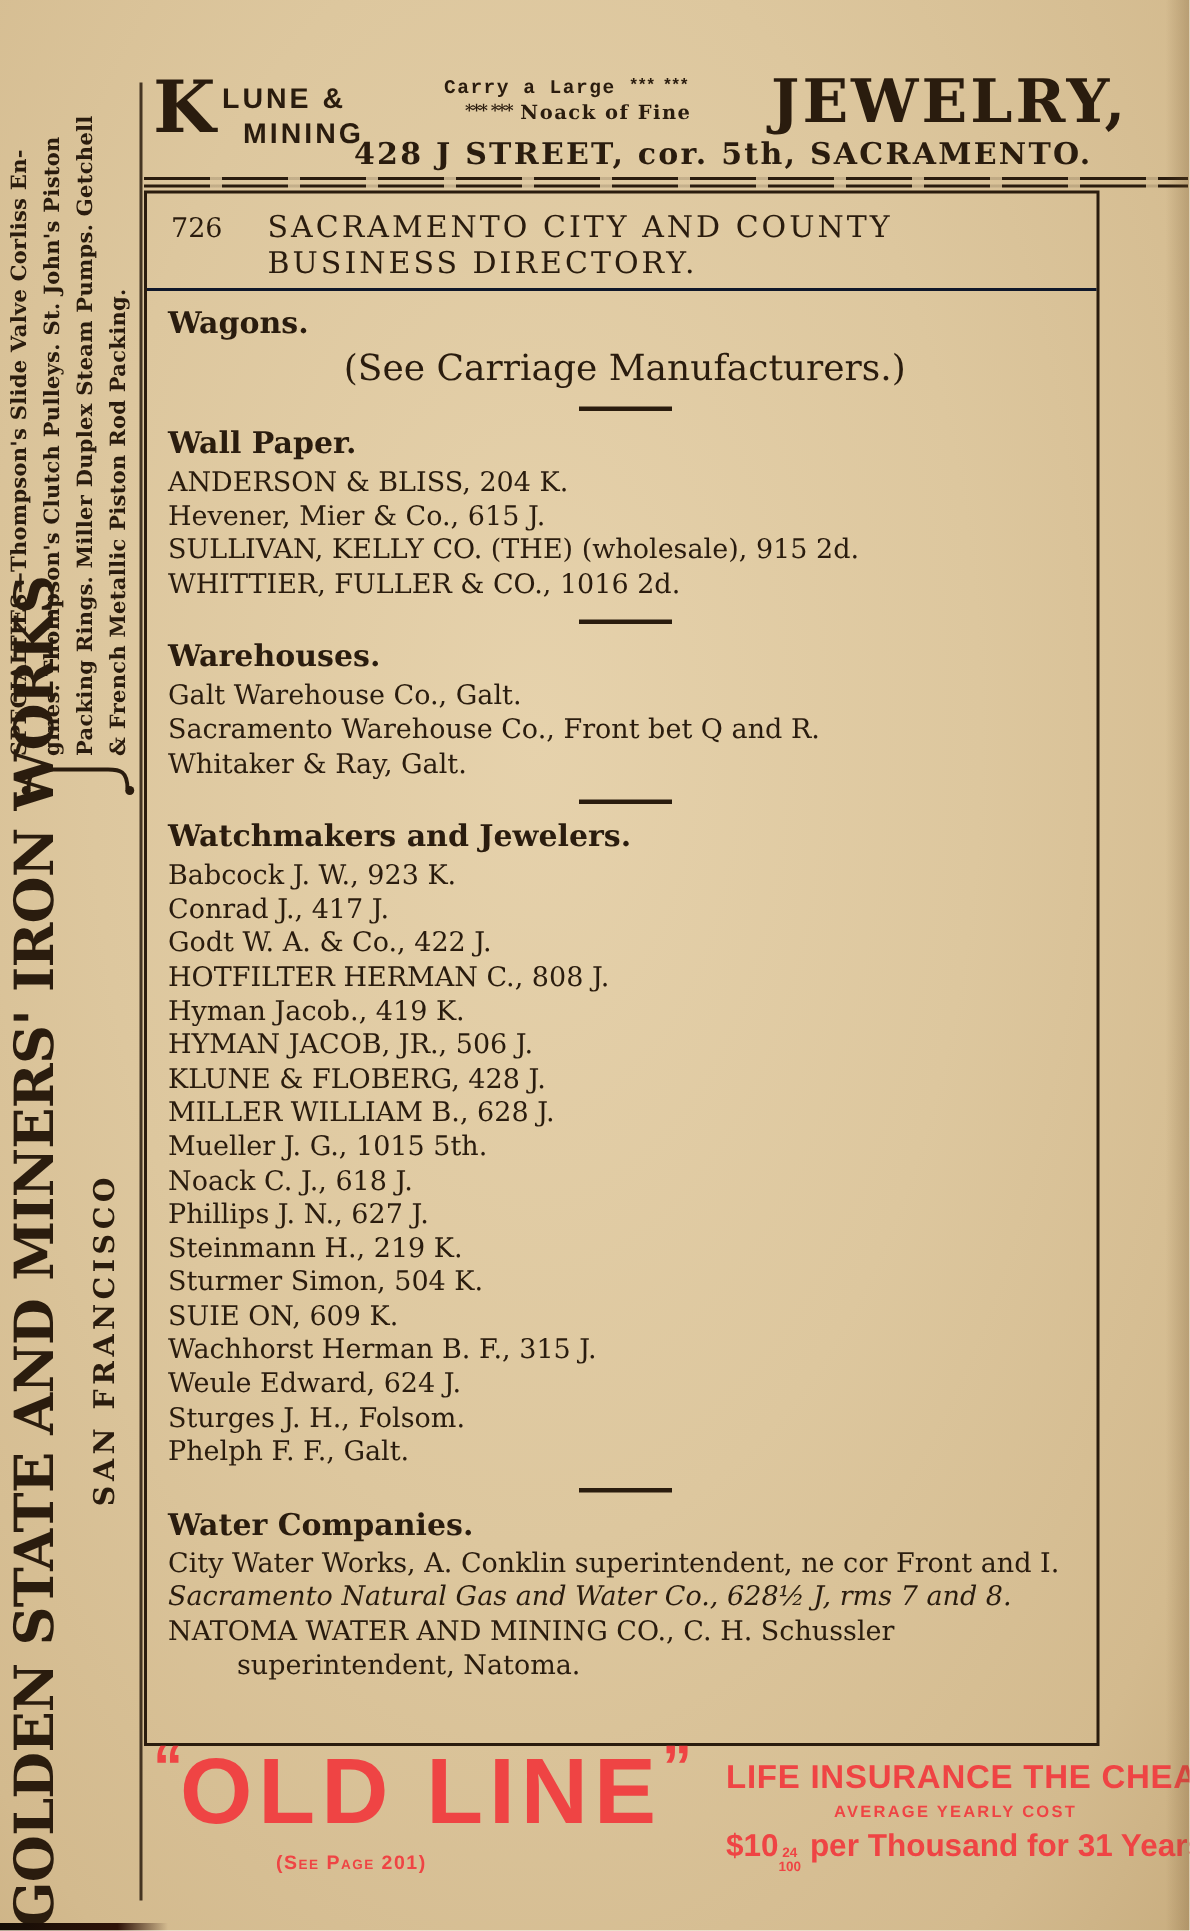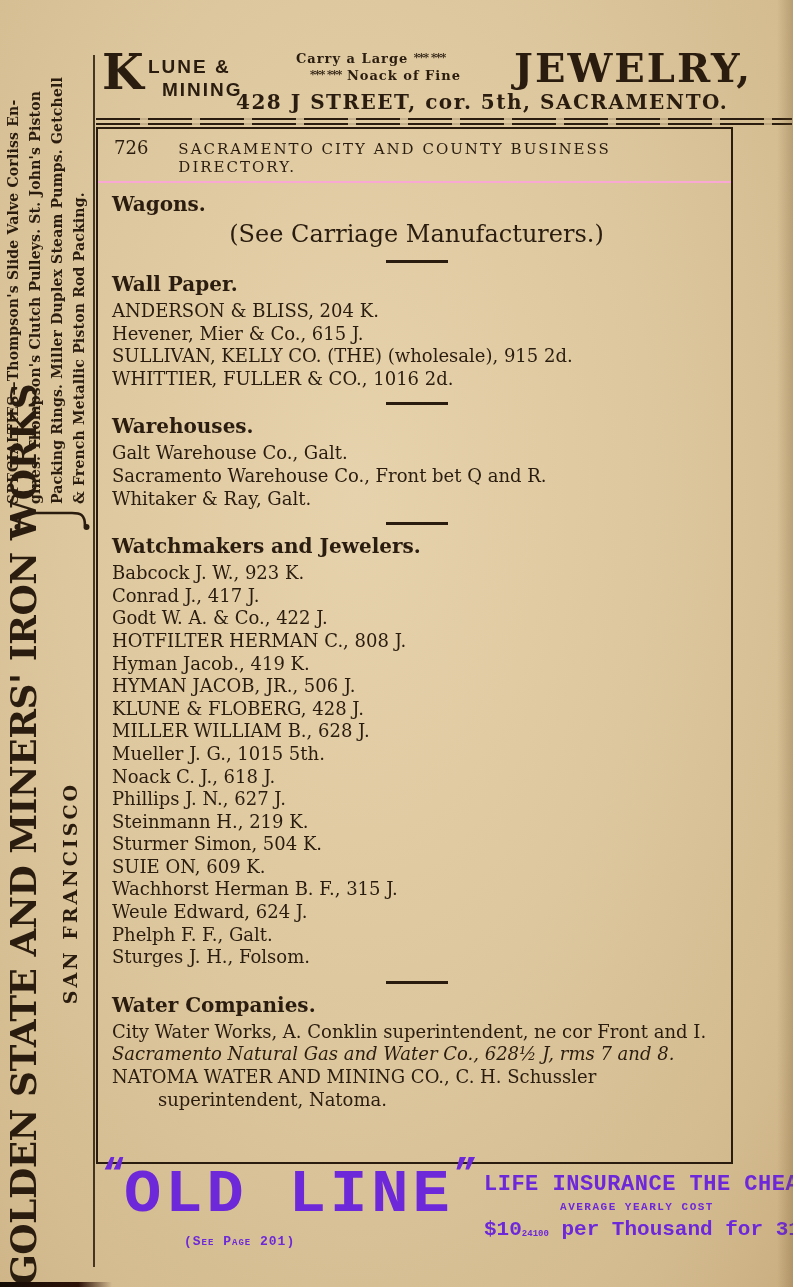--- a/index.html
+++ b/index.html
@@ -36,53 +36,53 @@
   .sanfran {
     width:230px; height:40px; font-size:19px; font-weight:bold;
     letter-spacing:3px; text-align:center; line-height:40px;
   }
   .bracket { position:absolute; left:12px; top:504px; }
   
   .top-ad { position:absolute; left:96px; top:50px; width:696px; height:66px; }
   .top-ad .initial { position:absolute; left:6px; top:-2px; font-size:48px; font-weight:bold; line-height:48px; font-family:"DejaVu Serif", serif; }
   .top-ad .firm1 { position:absolute; left:52px; top:6px;  font-family:"Liberation Sans", sans-serif; font-weight:bold; font-size:19px; letter-spacing:2px; }
   .top-ad .firm2 { position:absolute; left:66px; top:29px; font-family:"Liberation Sans", sans-serif; font-weight:bold; font-size:19px; letter-spacing:2px; }
-  .top-ad .tag1 { position:absolute; left:200px; top:1px;  font-size:13px; font-weight:bold; letter-spacing:1px; }
+  .top-ad .tag1 { position:absolute; left:200px; top:1px;  font-size:13px; font-weight:bold; letter-spacing:1px;font-family:Liberation Mono, monospace; }
   .top-ad .tag2 { position:absolute; left:214px; top:18px; font-size:13px; font-weight:bold; letter-spacing:1px; }
   .top-ad .stars { font-size:11px; letter-spacing:-1px; position:relative; top:-2px; }
   .top-ad .product { position:absolute; left:418px; top:-6px; font-size:40px; font-weight:bold; letter-spacing:2px; font-family:"DejaVu Serif", serif; }
   .top-ad .address { position:absolute; left:140px; top:40px; font-size:20px; font-weight:bold; letter-spacing:1.5px; font-family:"DejaVu Serif", serif; }
   .dash-rule { position:absolute; left:96px; width:696px; height:2px;
     background:repeating-linear-gradient(90deg,#2a1c0e 0 44px, rgba(42,28,14,0.15) 44px 52px); }
   .left-rule { position:absolute; left:93px; top:55px; width:2px; height:1212px; background:#2a1c0e; opacity:0.85; }
   
   .frame {
     position:absolute; left:96px; top:127px; width:637px; height:1037px;
     border:2px solid #2a1c0e;
   }
-  .running-head { display:flex; align-items:baseline; gap:30px; padding:8px 10px 5px 16px; border-bottom:2px solid #f9a8d4; }
+  .running-head { display:flex; align-items:baseline; gap:30px; padding:8px 10px 5px 16px; border-bottom:2px solid #0f172a; }
   .running-head .pgnum { font-size:18px; }
-  .running-head .title { font-size:15px; letter-spacing:2px; padding-top:2px; }
+  .running-head .title { font-size:20px; letter-spacing:2px; padding-top:2px; }
   .sections { padding:0 10px 0 14px; }
   .sec-heading { text-align:left; font-weight:bold; font-size:20px; margin:9px 0 4px; }
   .sec-note { text-align:center; font-size:24px; margin:3px 0; }
   .sec-rule { width:62px; border:none; border-top:3px solid #2a1c0e; margin:12px auto 9px; }
   .entry { font-size:18px; line-height:22.6px; padding-left:46px; text-indent:-46px; }
   .entry.italic { font-style:italic; }
   
-  .bottom-ad { position:absolute; left:96px; top:1168px; width:616px; height:104px; font-family:Liberation Mono, monospace; color:#6d28d9; }
+  .bottom-ad { position:absolute; left:96px; top:1168px; width:616px; height:104px; font-family:Liberation Sans, sans-serif; color:#ef4444; }
   .oldline { position:absolute; left:6px; top:-4px; white-space:nowrap; }
   .oldline .brand { font-size:62px; font-weight:bold; letter-spacing:4px; line-height:62px; }
   .oldline .q { font-size:40px; font-weight:bold; position:relative; top:-24px; letter-spacing:-2px; }
   .seepage { position:absolute; left:88px; top:66px; font-size:13px; font-weight:bold; letter-spacing:1px; font-variant:small-caps; }
   .ins { position:absolute; left:388px; top:4px; width:306px; text-align:center; }
   .ins .headline { font-size:22px; font-weight:bold; white-space:nowrap; letter-spacing:0.5px; }
   .ins .subline { font-size:11px; font-weight:bold; letter-spacing:1.5px; margin-top:4px; }
   .ins .price { font-size:21px; font-weight:bold; margin-top:5px; white-space:nowrap; }
-  .frac { display:inline-flex; flex-direction:row; font-size:9px; line-height:8.5px; font-weight:bold; vertical-align:-1px; text-align:center; }
+  .frac { display:inline-flex; flex-direction:column; font-size:9px; line-height:8.5px; font-weight:bold; vertical-align:-1px; text-align:center; }
 </style>
 </head>
 <body>
 
 <div class="rot-wrap" style="left:2px; top:48px; width:92px; height:456px;">
   <div class="rot-inner specialties" id="specialties">
       <div>SPECIALTIES—Thompson's Slide Valve Corliss En-</div>
       <div>gines. Thompson's Clutch Pulleys. St. John's Piston</div>
       <div>Packing Rings. Miller Duplex Steam Pumps. Getchell</div>
       <div>&amp; French Metallic Piston Rod Packing.</div>
@@ -162,22 +162,22 @@
         <div class="entry">KLUNE &amp; FLOBERG, 428 J.</div>
         <div class="entry">MILLER WILLIAM B., 628 J.</div>
         <div class="entry">Mueller J. G., 1015 5th.</div>
         <div class="entry">Noack C. J., 618 J.</div>
         <div class="entry">Phillips J. N., 627 J.</div>
         <div class="entry">Steinmann H., 219 K.</div>
         <div class="entry">Sturmer Simon, 504 K.</div>
         <div class="entry">SUIE ON, 609 K.</div>
         <div class="entry">Wachhorst Herman B. F., 315 J.</div>
         <div class="entry">Weule Edward, 624 J.</div>
+        <div class="entry">Sturges J. H., Folsom.</div>
         <div class="entry">Phelph F. F., Galt.</div>
-        <div class="entry">Sturges J. H., Folsom.</div>
       </section>
       <div class="sec-rule"></div>
       <section>
         <div class="sec-heading">Water Companies.</div>
         <div class="entry">City Water Works, A. Conklin superintendent, ne cor Front and I.</div>
         <div class="entry italic">Sacramento Natural Gas and Water Co., 628½ J, rms 7 and 8.</div>
         <div class="entry">NATOMA WATER AND MINING CO., C. H. Schussler superintendent, Natoma.</div>
       </section>
     </div>
 </div>

